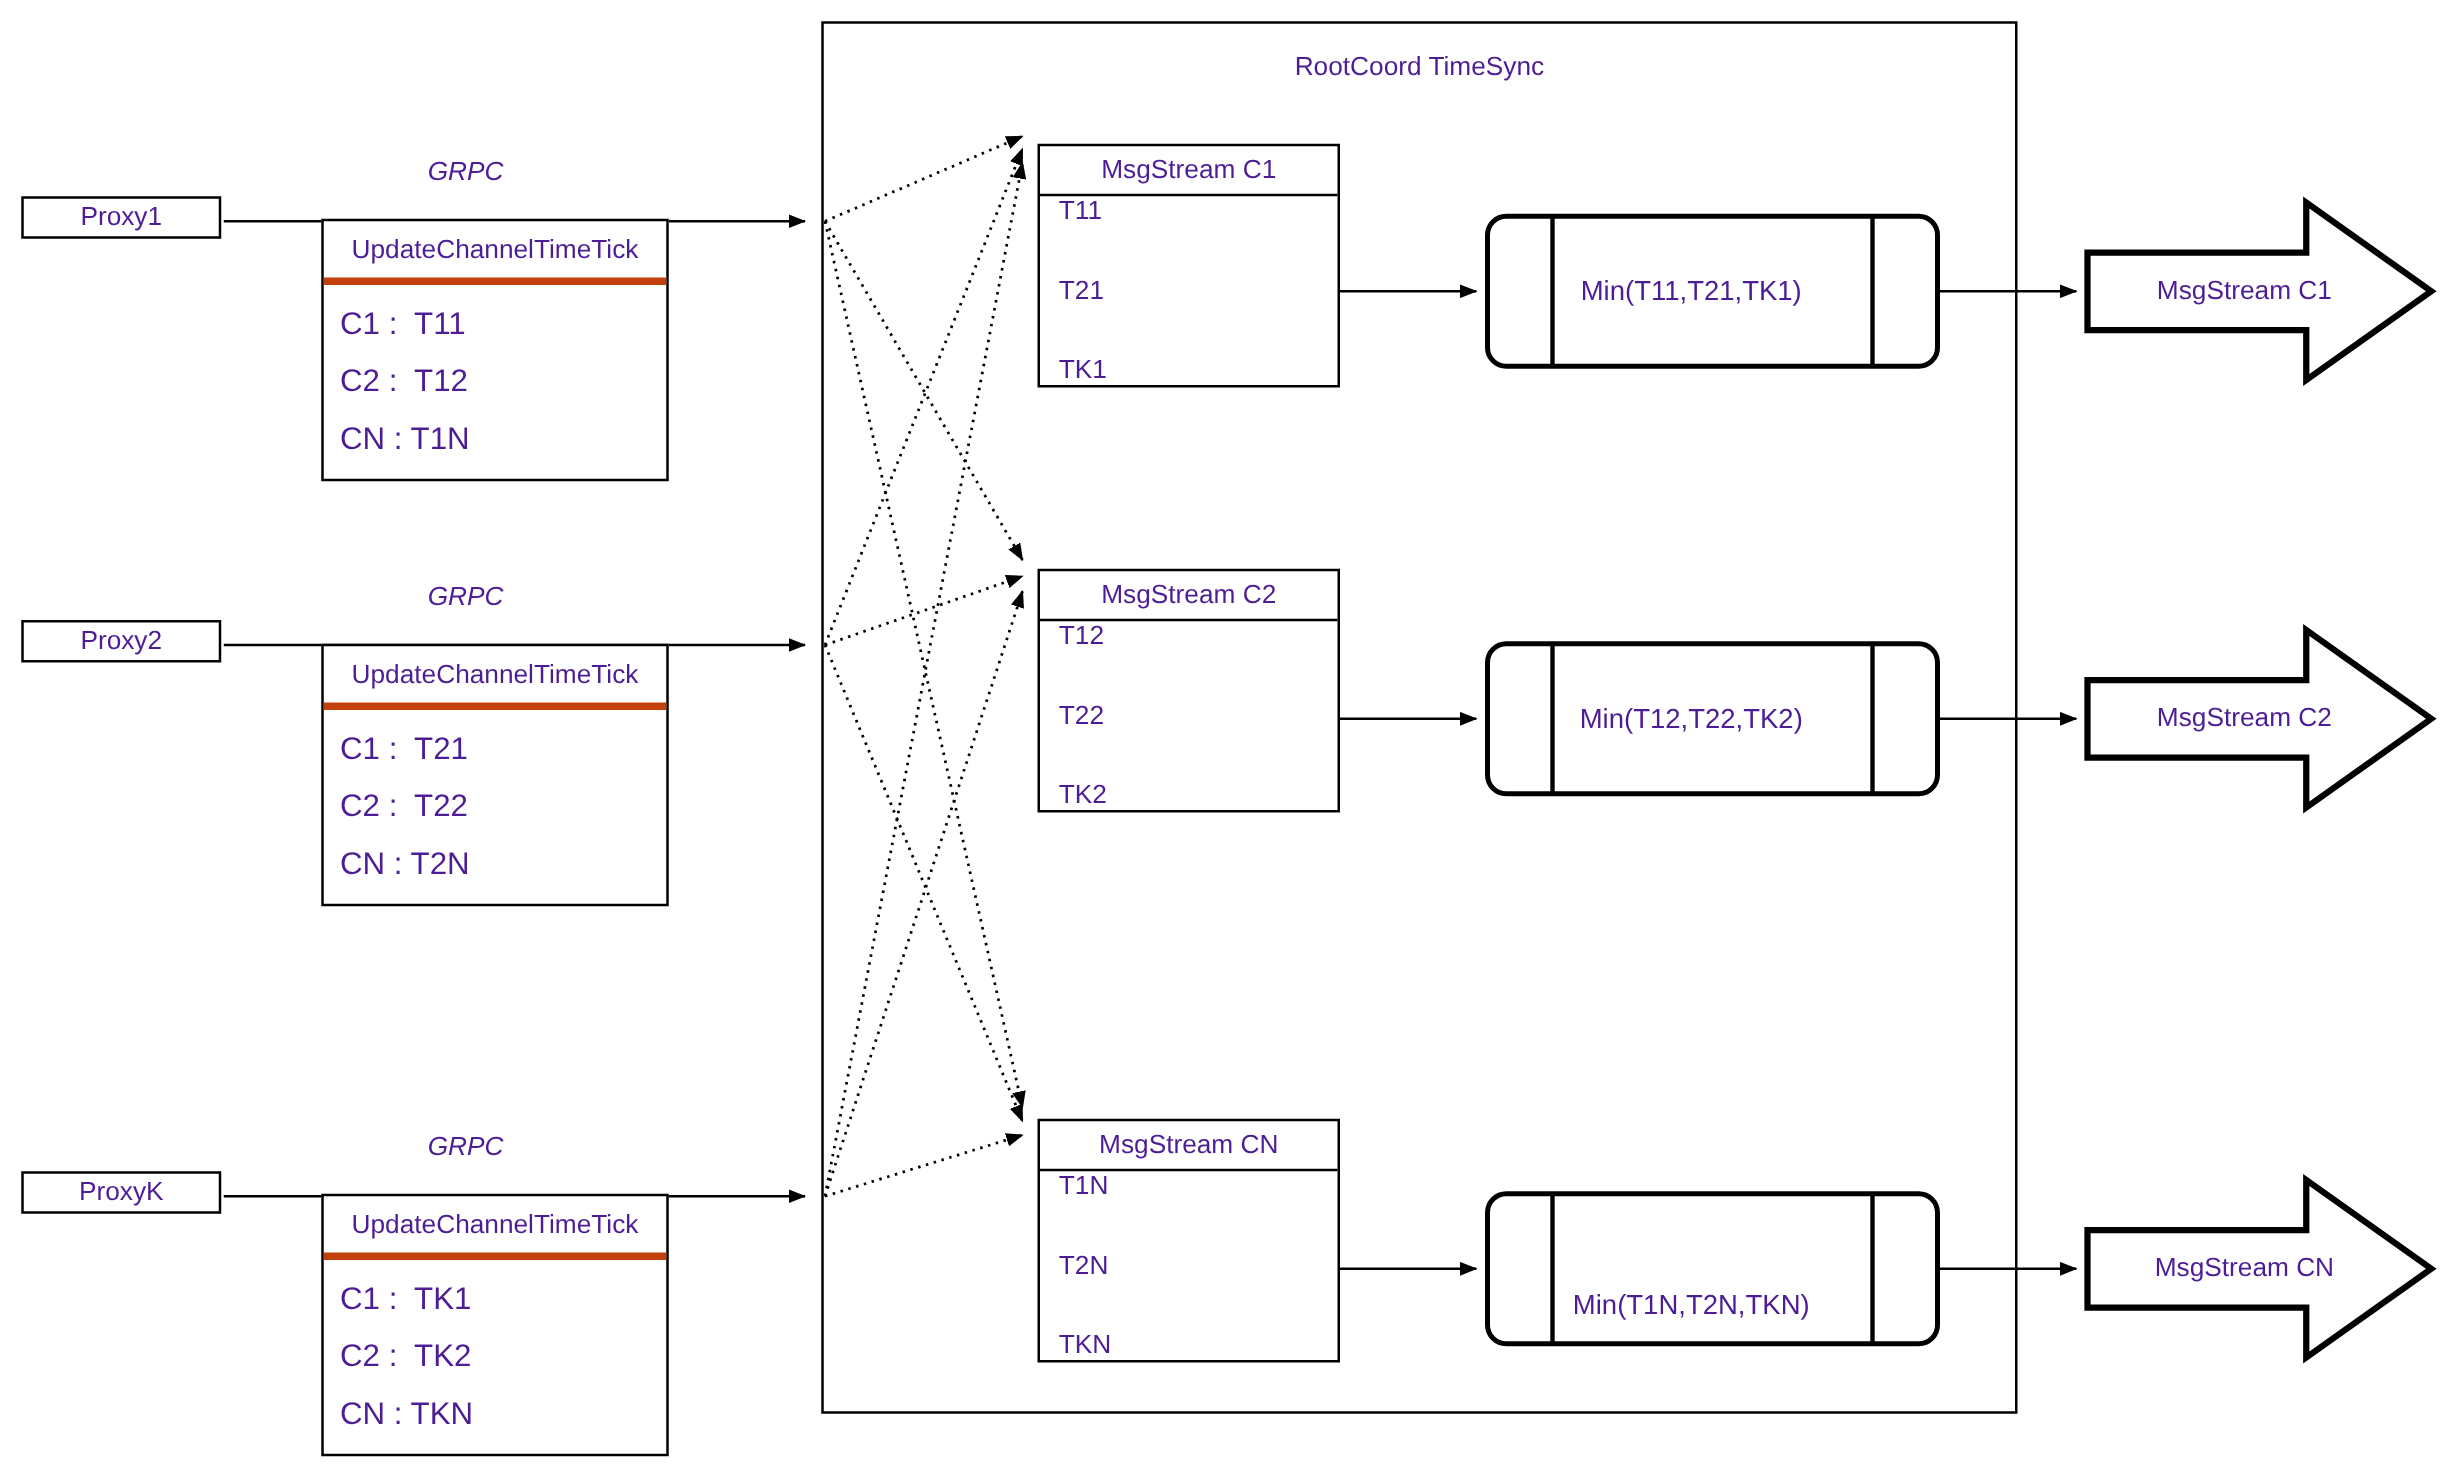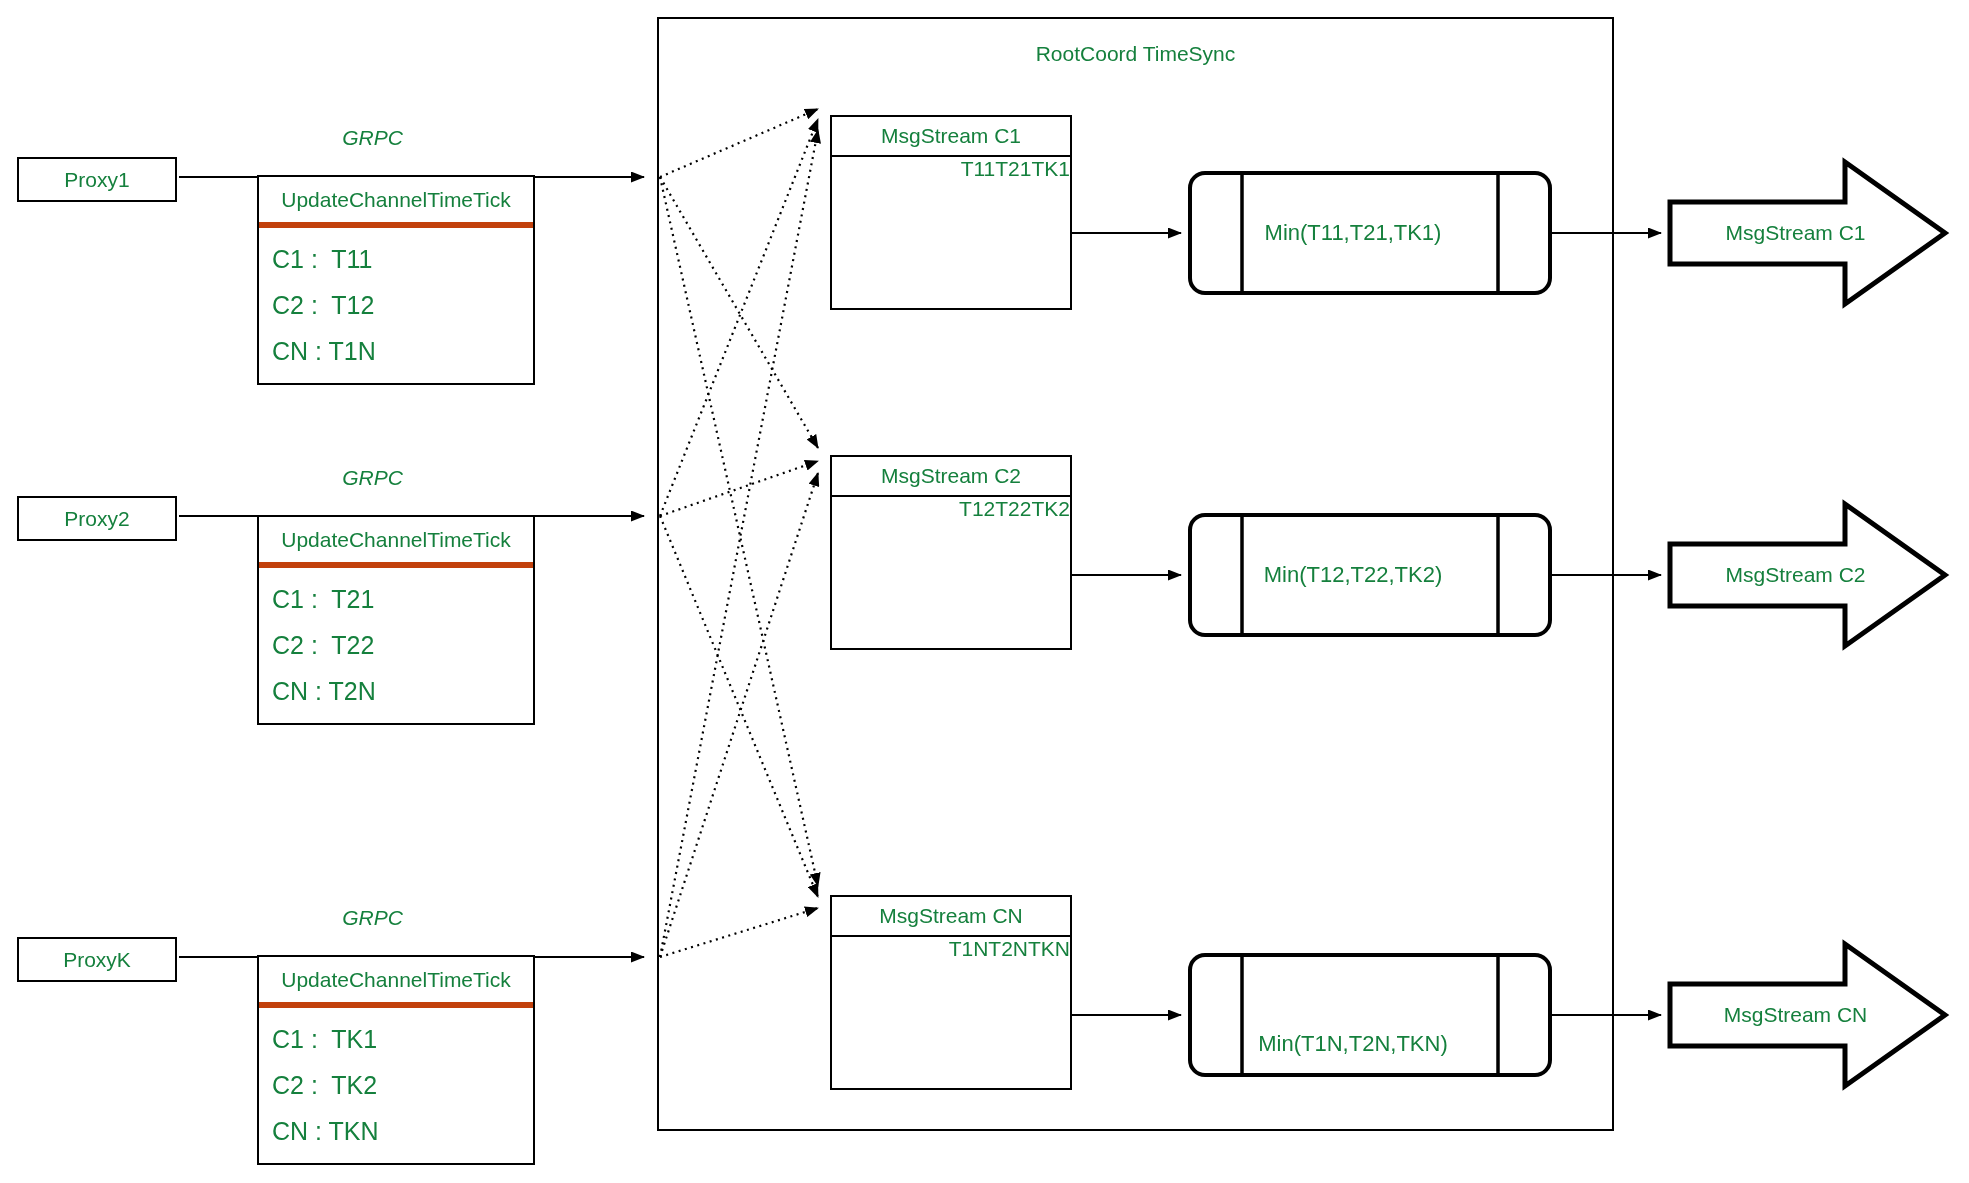--- a/index.html
+++ b/index.html
@@ -7,21 +7,21 @@
     padding: 0;
     background: #ffffff;
     font-family: "Liberation Sans", sans-serif;
   }
   #canvas {
     position: relative;
     width: 1969px;
     height: 1183px;
     background: #ffffff;
     overflow: hidden;
-    color: #15803d;
+    color: #4c1d95;
   }
   #wires {
     position: absolute;
     left: 0; top: 0;
     width: 1969px;
     height: 1183px;
     z-index: 1;
   }
   .rootcoord-container {
     position: absolute;
@@ -36,21 +36,21 @@
     position: absolute;
     left: 657px; top: 42px;
     width: 957px;
     text-align: center;
     font-size: 21px;
     z-index: 2;
   }
   .proxy-box {
     position: absolute;
     left: 17px;
-    width: 160px; height: 45px;
+    width: 160px; height: 34px;
     border: 2px solid #000;
     background: #fff;
     box-sizing: border-box;
     display: flex;
     align-items: center;
     justify-content: center;
     font-size: 21px;
     z-index: 2;
   }
   .grpc-label {
@@ -109,22 +109,22 @@
     border-bottom: 2px solid #000;
     box-sizing: border-box;
     display: flex;
     align-items: center;
     justify-content: center;
     font-size: 21px;
   }
   .stream-body {
     flex: 1;
     display: flex;
-    flex-direction: row;
-    justify-content: flex-end;
+    flex-direction: column;
+    justify-content: space-between;
     padding-left: 15px;
   }
   .stream-row { font-size: 21px; }
   .min-label {
     position: absolute;
     left: 1242px;
     width: 222px; height: 120px;
     display: flex;
     align-items: center;
     justify-content: center;

